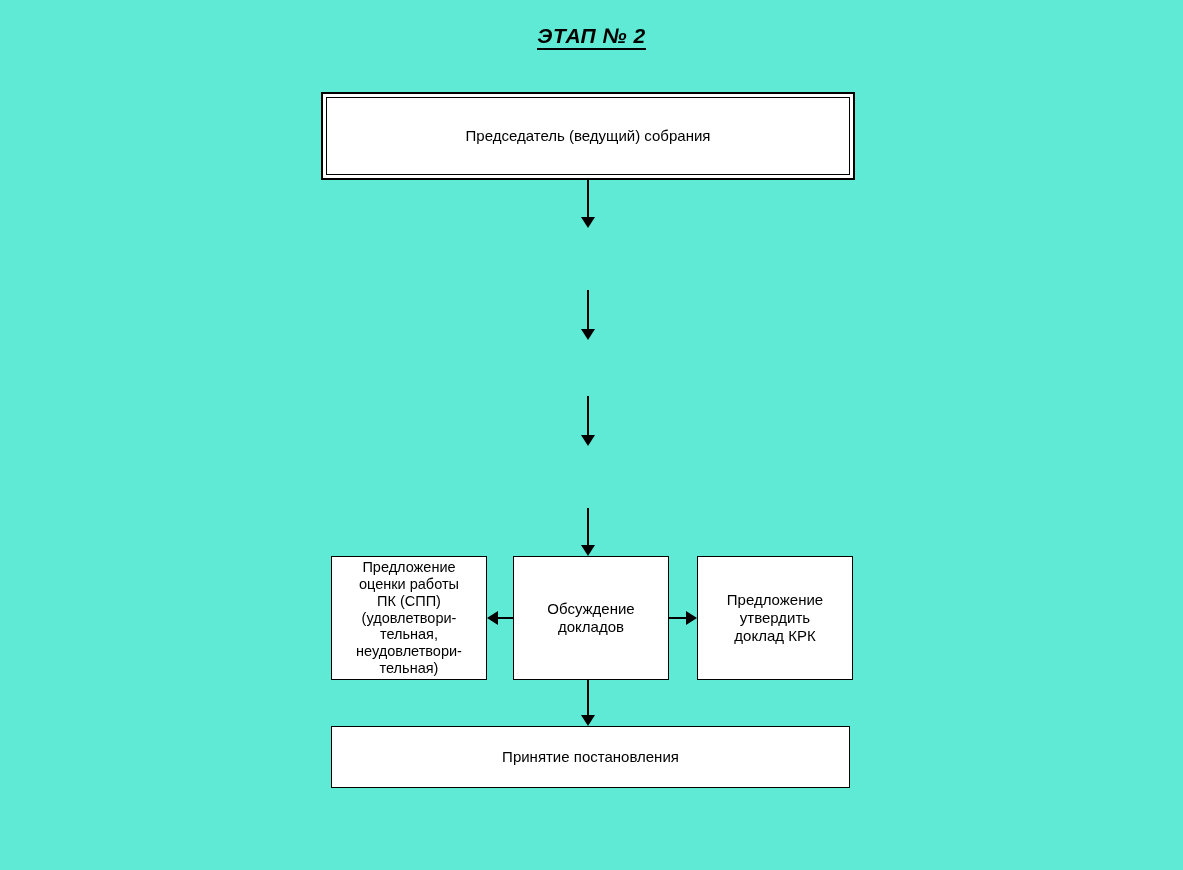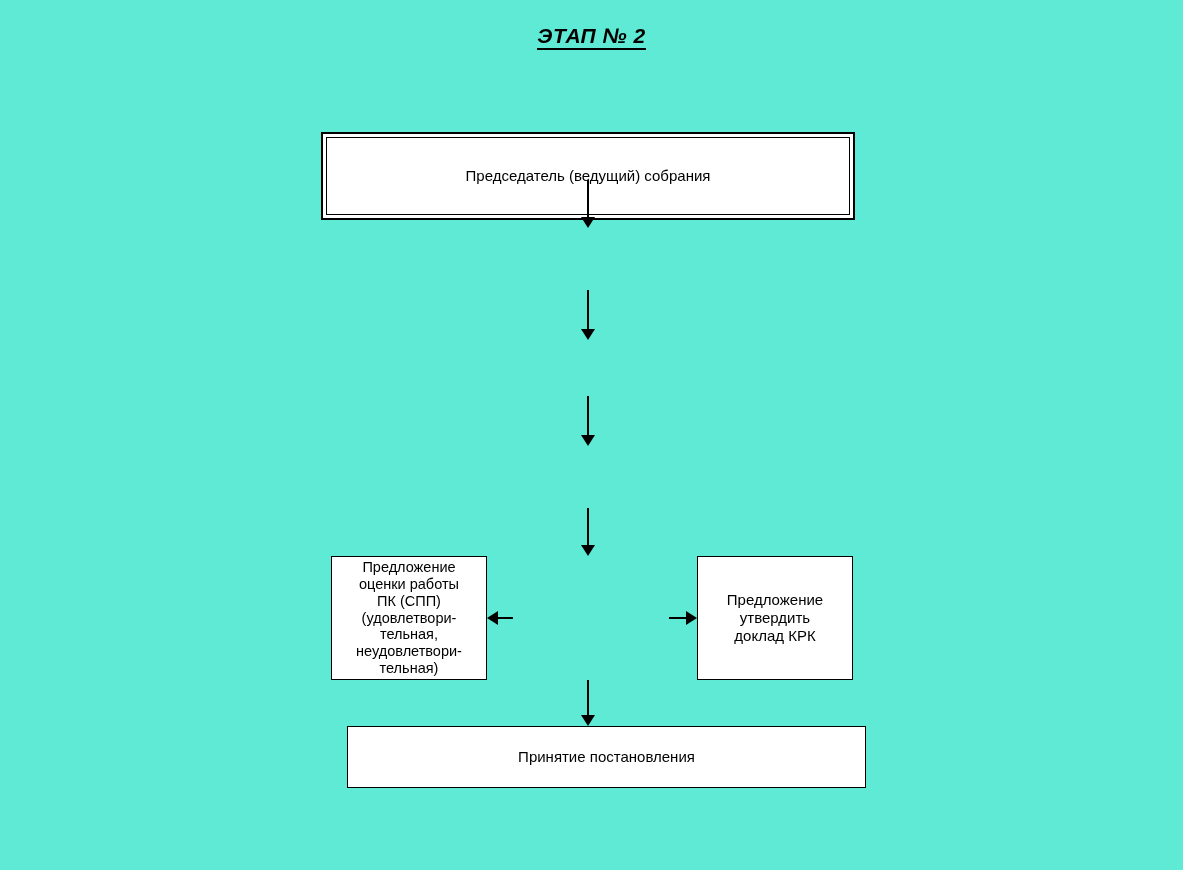--- a/index.html
+++ b/index.html
@@ -45,21 +45,20 @@
     align-items: center;
     justify-content: center;
     text-align: center;
     color: #000000;
     font-size: 15px;
     line-height: 1.22;
     padding: 2px 6px;
   }
   .node.double {
     border-width: 2px;
-    margin-top: 40px;
   }
   .node.double::after {
     content: "";
     position: absolute;
     left: 3px;
     top: 3px;
     right: 3px;
     bottom: 3px;
     border: 1.2px solid #000000;
     pointer-events: none;
@@ -72,21 +71,21 @@
 
   
   #node-chairman      { left: 321px; top: 92px;  width: 534px; height: 88px; }
   #node-agenda        { left: 331px; top: 228px; width: 519px; height: 62px; }
   #node-report-pk     { left: 470px; top: 340px; width: 244px; height: 56px; }
   #node-report-krk    { left: 331px; top: 446px; width: 519px; height: 62px; }
   #node-proposal-eval { left: 331px; top: 556px; width: 156px; height: 124px;
                         font-size: 14.5px; line-height: 1.16; }
   #node-discussion    { left: 513px; top: 556px; width: 156px; height: 124px; }
   #node-proposal-krk  { left: 697px; top: 556px; width: 156px; height: 124px; }
-  #node-resolution    { left: 331px; top: 726px; width: 519px; height: 62px; margin-left: 16px; }
+  #node-resolution    { left: 331px; top: 726px; width: 519px; height: 62px; }
 
   
   .conn {
     position: absolute;
     pointer-events: none;
   }
   .conn .stem-v {
     position: absolute;
     left: 50%;
     top: 0;
@@ -198,20 +197,24 @@
 тельная,
 неудовлетвори-
 тельная)</span>
   </div>
 
   <div class="conn" id="conn-left">
     <span class="stem-h"></span>
     <span class="arrow-left"></span>
   </div>
 
+  <div class="node" id="node-discussion">
+    <span class="label">Обсуждение
+докладов</span>
+  </div>
 
   <div class="conn" id="conn-right">
     <span class="stem-h"></span>
     <span class="arrow-right"></span>
   </div>
 
   <div class="node" id="node-proposal-krk">
     <span class="label">Предложение
 утвердить
 доклад КРК</span>

